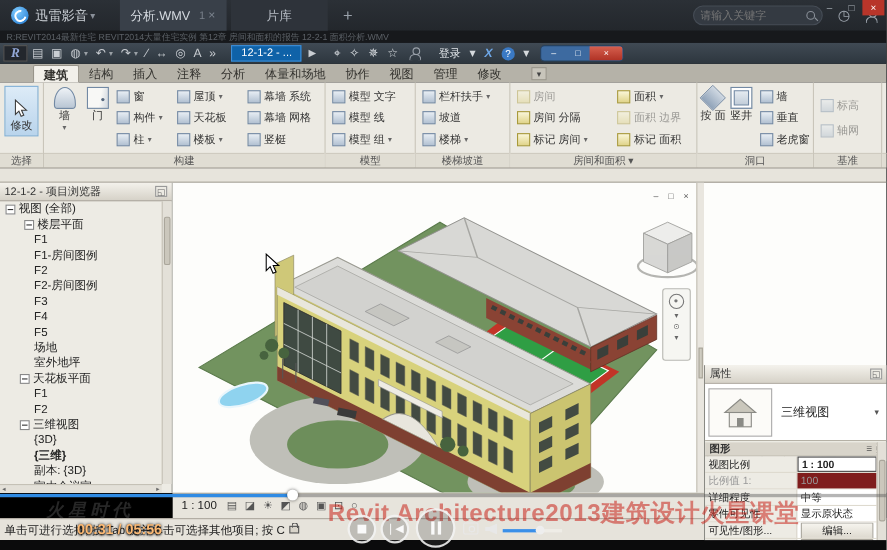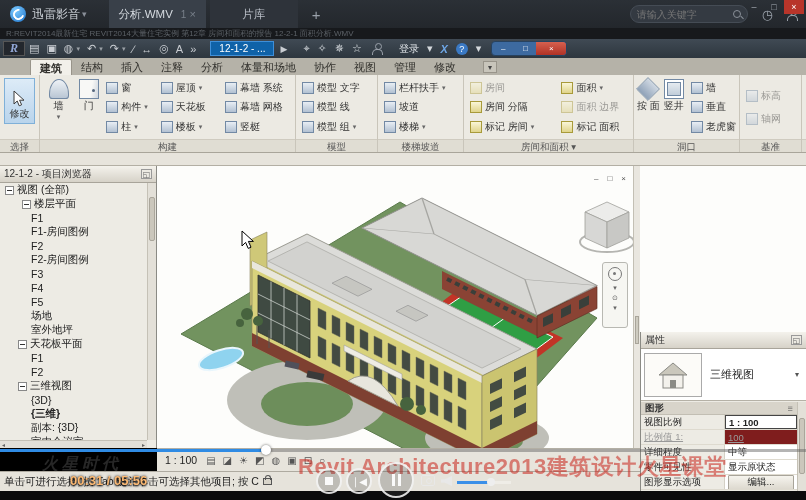--- a/index.html
+++ b/index.html
@@ -119,21 +119,21 @@
   .selbox .sc{margin-left:auto;font-size:7px;color:#555;}
   .edittype{height:15px;border:1px solid #a8a49a;background:linear-gradient(#f6f4ee,#ddd9cf);font-size:9.5px;color:#333;display:flex;align-items:center;padding:0 3px;gap:2px;}
   .pgrid{position:absolute;left:0;top:70px;right:9px;bottom:23px;overflow:hidden;font-size:9.5px;}
   .psec{height:13px;background:#d8d4ca;border-bottom:1px solid #c2beb3;color:#333;font-weight:bold;display:flex;align-items:center;padding:0 4px;}
   .psec .psec-caret{margin-left:auto;font-size:7px;color:#555;}
   .psec .psec-caret::after{content:"\2630";font-size:6px;}
   .prow{height:15px;display:flex;border-bottom:1px solid #dedacf;background:#edebe4;}
   .plab{width:84px;padding:0 3px;color:#222;display:flex;align-items:center;border-right:1px solid #d4d0c5;white-space:nowrap;overflow:hidden;}
   .pval{flex:1;background:#fff;display:flex;align-items:center;padding:0 3px;color:#222;white-space:nowrap;overflow:hidden;}
   .pval.input{border:1px solid #444;font-weight:bold;}
-  .prow.disrow .plab,.prow.disrow .pval{color:#999;text-decoration:underline;}
+  .prow.disrow .plab,.prow.disrow .pval{color:#999;}
   .prow.disrow .pval{background:#7f1d1d;}
   .pbtn{flex:1;text-align:center;border:1px solid #a8a49a;background:linear-gradient(#f6f4ee,#ddd9cf);border-radius:1px;font-size:9.5px;}
   .prscroll{position:absolute;right:0;top:70px;bottom:23px;width:9px;background:#e3e0d8;border-left:1px solid #c5c1b6;}
 
   
   .viewbar{position:absolute;left:157px;top:448px;width:483px;height:23px;background:#e7e4dc;border-top:1px solid #b3afa4;display:flex;align-items:center;gap:7px;padding:0 8px;z-index:6;font-size:10px;color:#444;}
   .vbscale{font-size:10.5px;color:#222;margin-right:2px;}
   .vbi{font-size:10px;color:#555;}
 
   
@@ -709,20 +709,26 @@
           </div>
           <div class="prow">
             <div class="plab">详细程度</div>
             <div class="pval">中等</div>
           </div>
           <div class="prow">
             <div class="plab">零件可见性</div>
             <div class="pval">显示原状态</div>
           </div>
           <div class="prow">
+            <div class="plab">可见性/图形...</div>
+            <div class="pval">
+              <span class="pbtn">编辑...</span>
+            </div>
+          </div>
+          <div class="prow">
             <div class="plab">图形显示选项</div>
             <div class="pval">
               <span class="pbtn">编辑...</span>
             </div>
           </div>
         </div>
       <div class="prscroll">
           <div class="vthumb" style="top:16px;height:56px"></div>
         </div>
 

